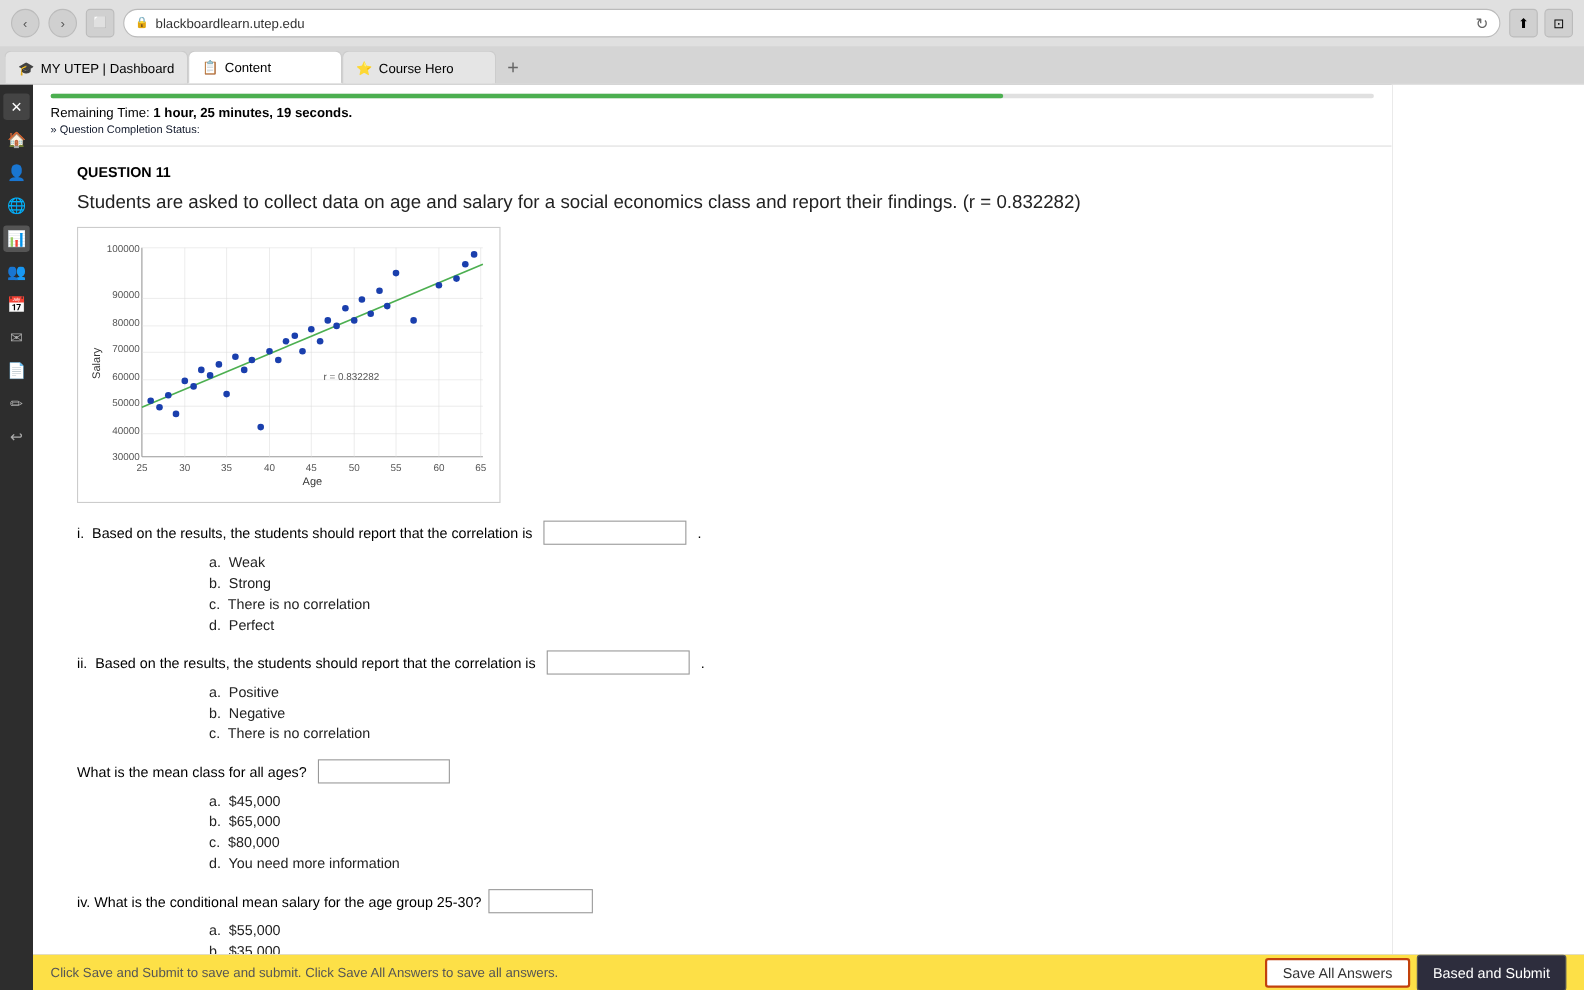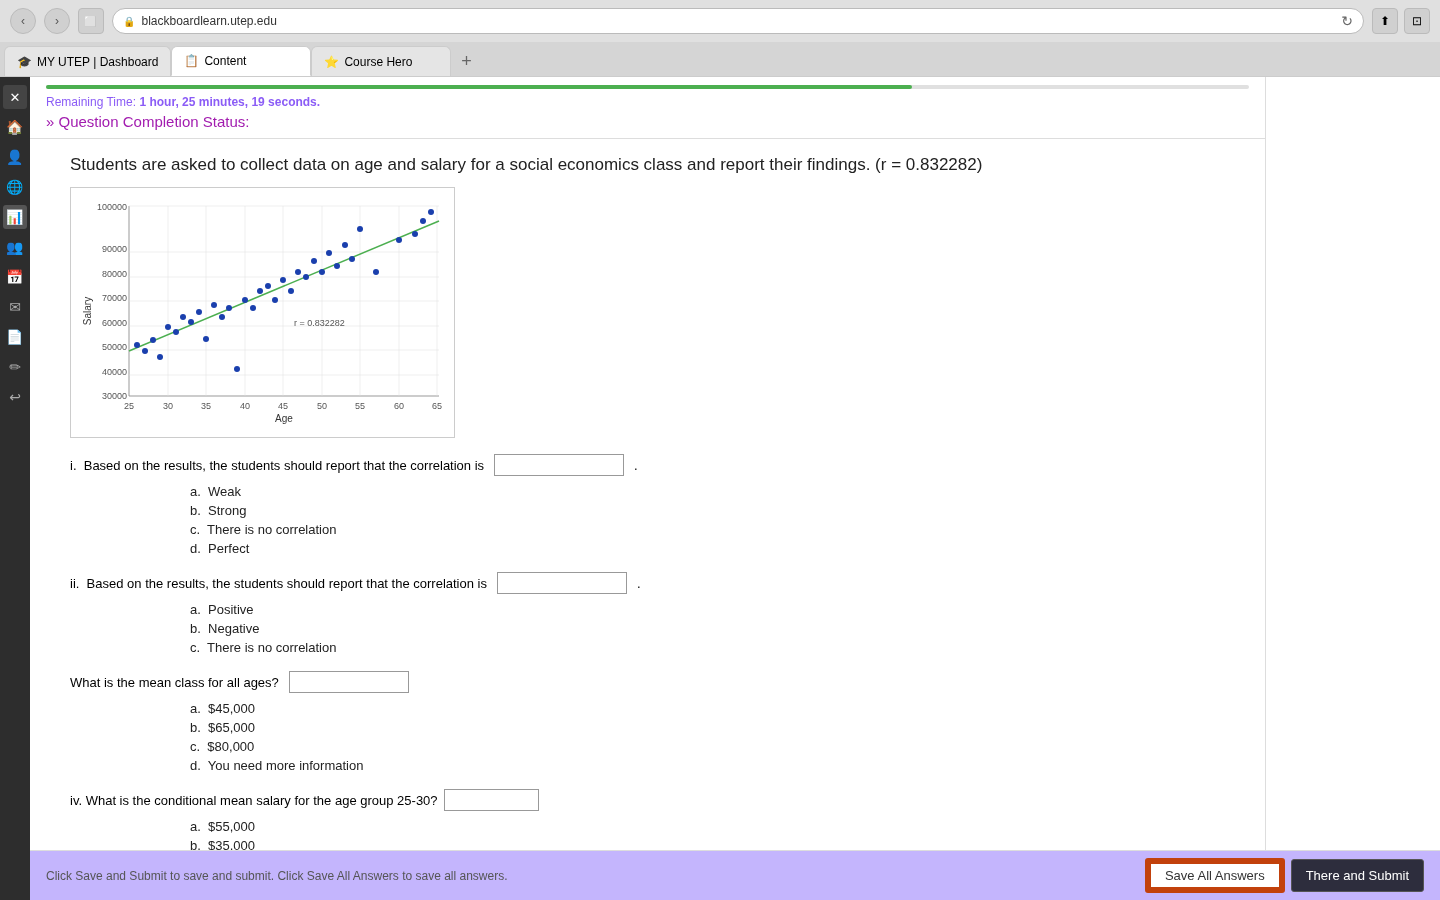--- a/index.html
+++ b/index.html
@@ -72,24 +72,24 @@
     
     .timer-bar {
       background: white; border-bottom: 1px solid #ddd; padding: 8px 16px;
     }
     .timer-progress {
       height: 4px; background: #e0e0e0; border-radius: 2px; margin-bottom: 6px; width: 100%;
     }
     .timer-progress-fill {
       height: 100%; background: #4caf50; border-radius: 2px; width: 72%;
     }
-    .timer-text { font-size: 12px; color: #8b5cf6; }
+    .timer-text { font-size: 12px; color: #000000; }
     .timer-text strong { font-weight: bold; }
     .question-status {
-      margin-top: 4px; font-size: 15px; color: #a21caf; cursor: pointer;
+      margin-top: 4px; font-size: 10px; color: #0f172a; cursor: pointer;
     }
     .question-status::before { content: "» "; }
 
     
     .question-body { padding: 16px 20px 80px 40px; flex: 1; }
 
     .question-number {
       font-weight: bold; font-size: 13px; margin-bottom: 10px;
     }
     .question-text { font-size: 17px; margin-bottom: 12px; color: #222; }
@@ -110,27 +110,27 @@
     .answer-blank-medium {
       display: inline-block; width: 95px; height: 22px;
       border: 1px solid #999; vertical-align: middle;
     }
     .options-list { list-style: none; margin-left: 120px; }
     .options-list li { margin-bottom: 4px; font-size: 13px; color: #222; }
 
     
     .bottom-bar {
       position: fixed; bottom: 0; left: 30px; right: 0;
-      background: #c4b5fd; border-top: 1px solid #ddd;
+      background: #fde047; border-top: 1px solid #ddd;
       display: flex; align-items: center; padding: 0 16px;
-      height: 50px; z-index: 100;
+      height: 33px; z-index: 100;
     }
     .bottom-bar-text { flex: 1; font-size: 12px; color: #555; }
     .btn-save-all {
-      padding: 4px 14px; background: white; border: 6px solid #c2410c;
+      padding: 4px 14px; background: white; border: 2px solid #c2410c;
       border-radius: 3px; font-size: 13px; cursor: pointer; margin-right: 6px; color: #333;
     }
     .btn-save-submit {
       padding: 8px 14px; background: #2d2d3d; border: 1px solid #555;
       border-radius: 3px; font-size: 13px; cursor: pointer; color: white;
     }
 
     
     .right-panel {
       width: 175px; background: white; border-left: 1px solid #ddd;
@@ -197,20 +197,21 @@
       </div>
       <div class="timer-text">
         <span>Remaining Time:</span>
         <strong>1 hour, 25 minutes, 19 seconds.</strong>
       </div>
       <div class="question-status">Question Completion Status:</div>
     </div>
 
     <div class="question-body">
 
+      <div class="question-number">QUESTION 11</div>
       <div class="question-text">Students are asked to collect data on age and salary for a social economics class and report their findings. (r = 0.832282)</div>
 
       
       <div class="chart-container">
         <svg width="370" height="230">
 
           <text x="12" y="115" font-size="10" fill="#333" transform="rotate(-90,12,115)" text-anchor="middle">Salary</text>
 
           <line x1="50" y1="10" x2="50" y2="200" stroke="#999" stroke-width="1"></line>
           <line x1="50" y1="200" x2="360" y2="200" stroke="#999" stroke-width="1"></line>
@@ -354,14 +355,14 @@
     </div>
   </div>
 
   <div class="right-panel"></div>
 
 </div>
 
 <div class="bottom-bar">
   <span class="bottom-bar-text">Click Save and Submit to save and submit. Click Save All Answers to save all answers.</span>
   <button class="btn-save-all">Save All Answers</button>
-  <button class="btn-save-submit">There and Submit</button>
+  <button class="btn-save-submit">Based and Submit</button>
 </div>
 
 </body></html>

